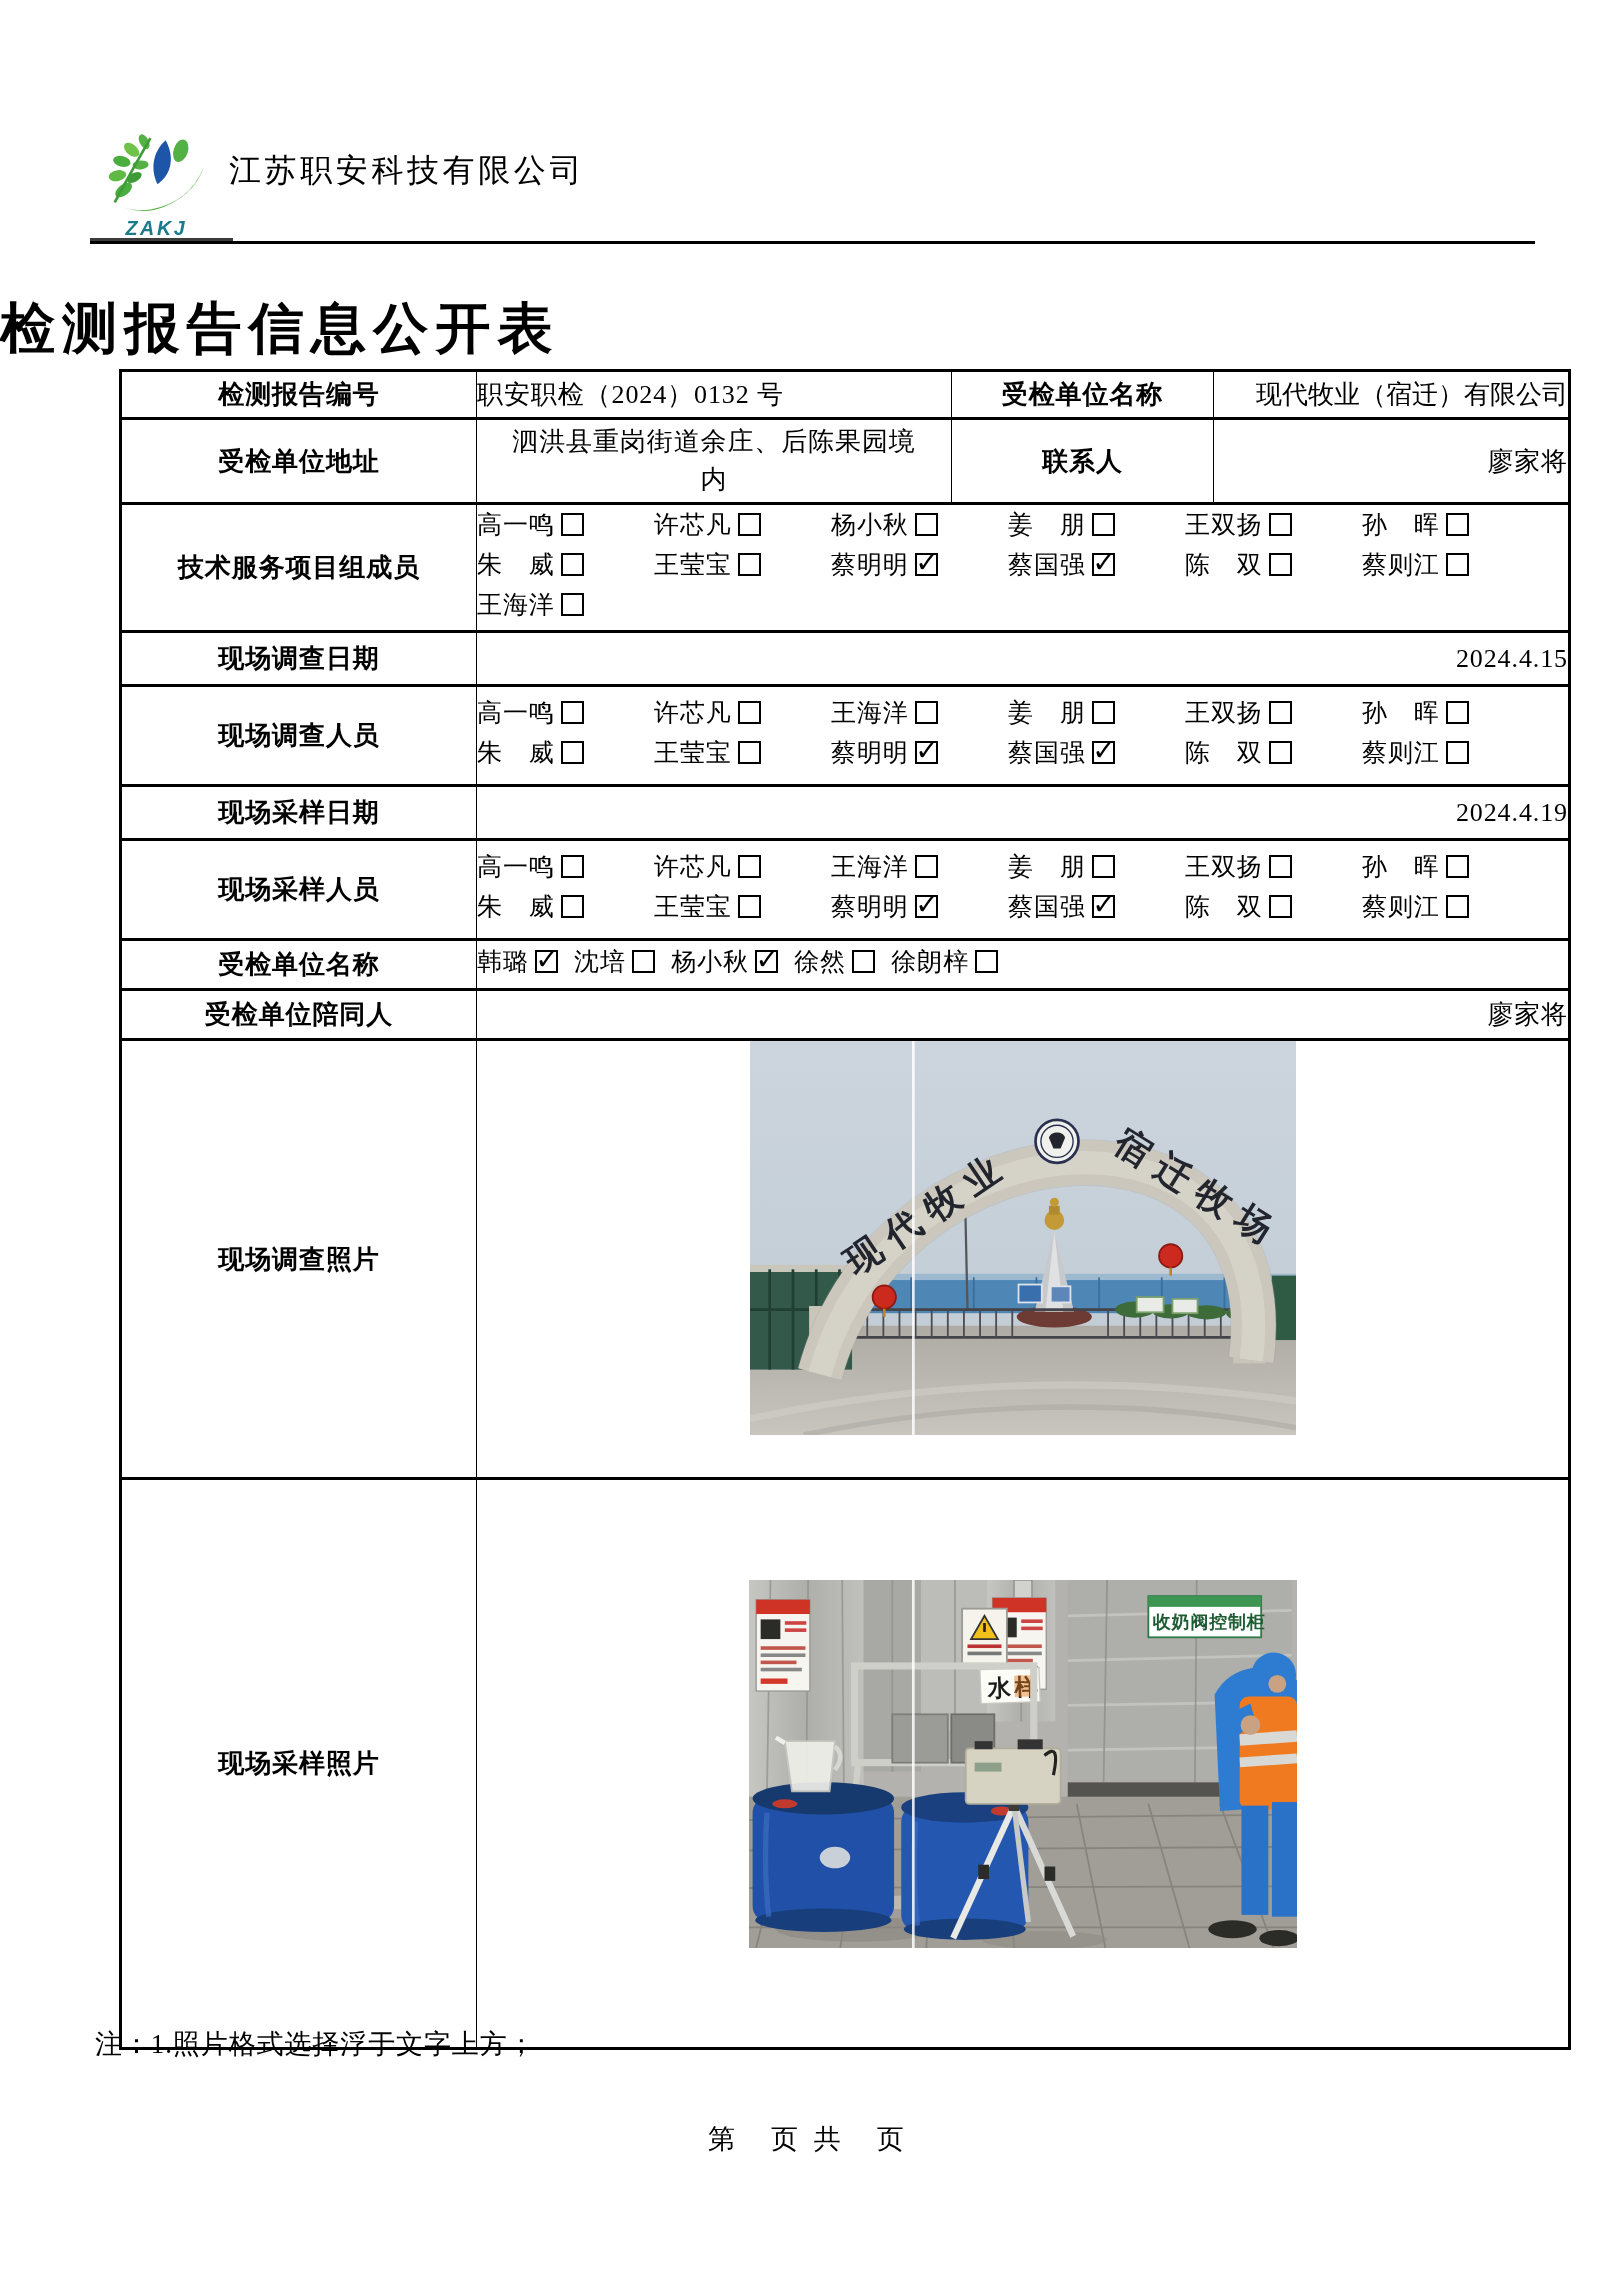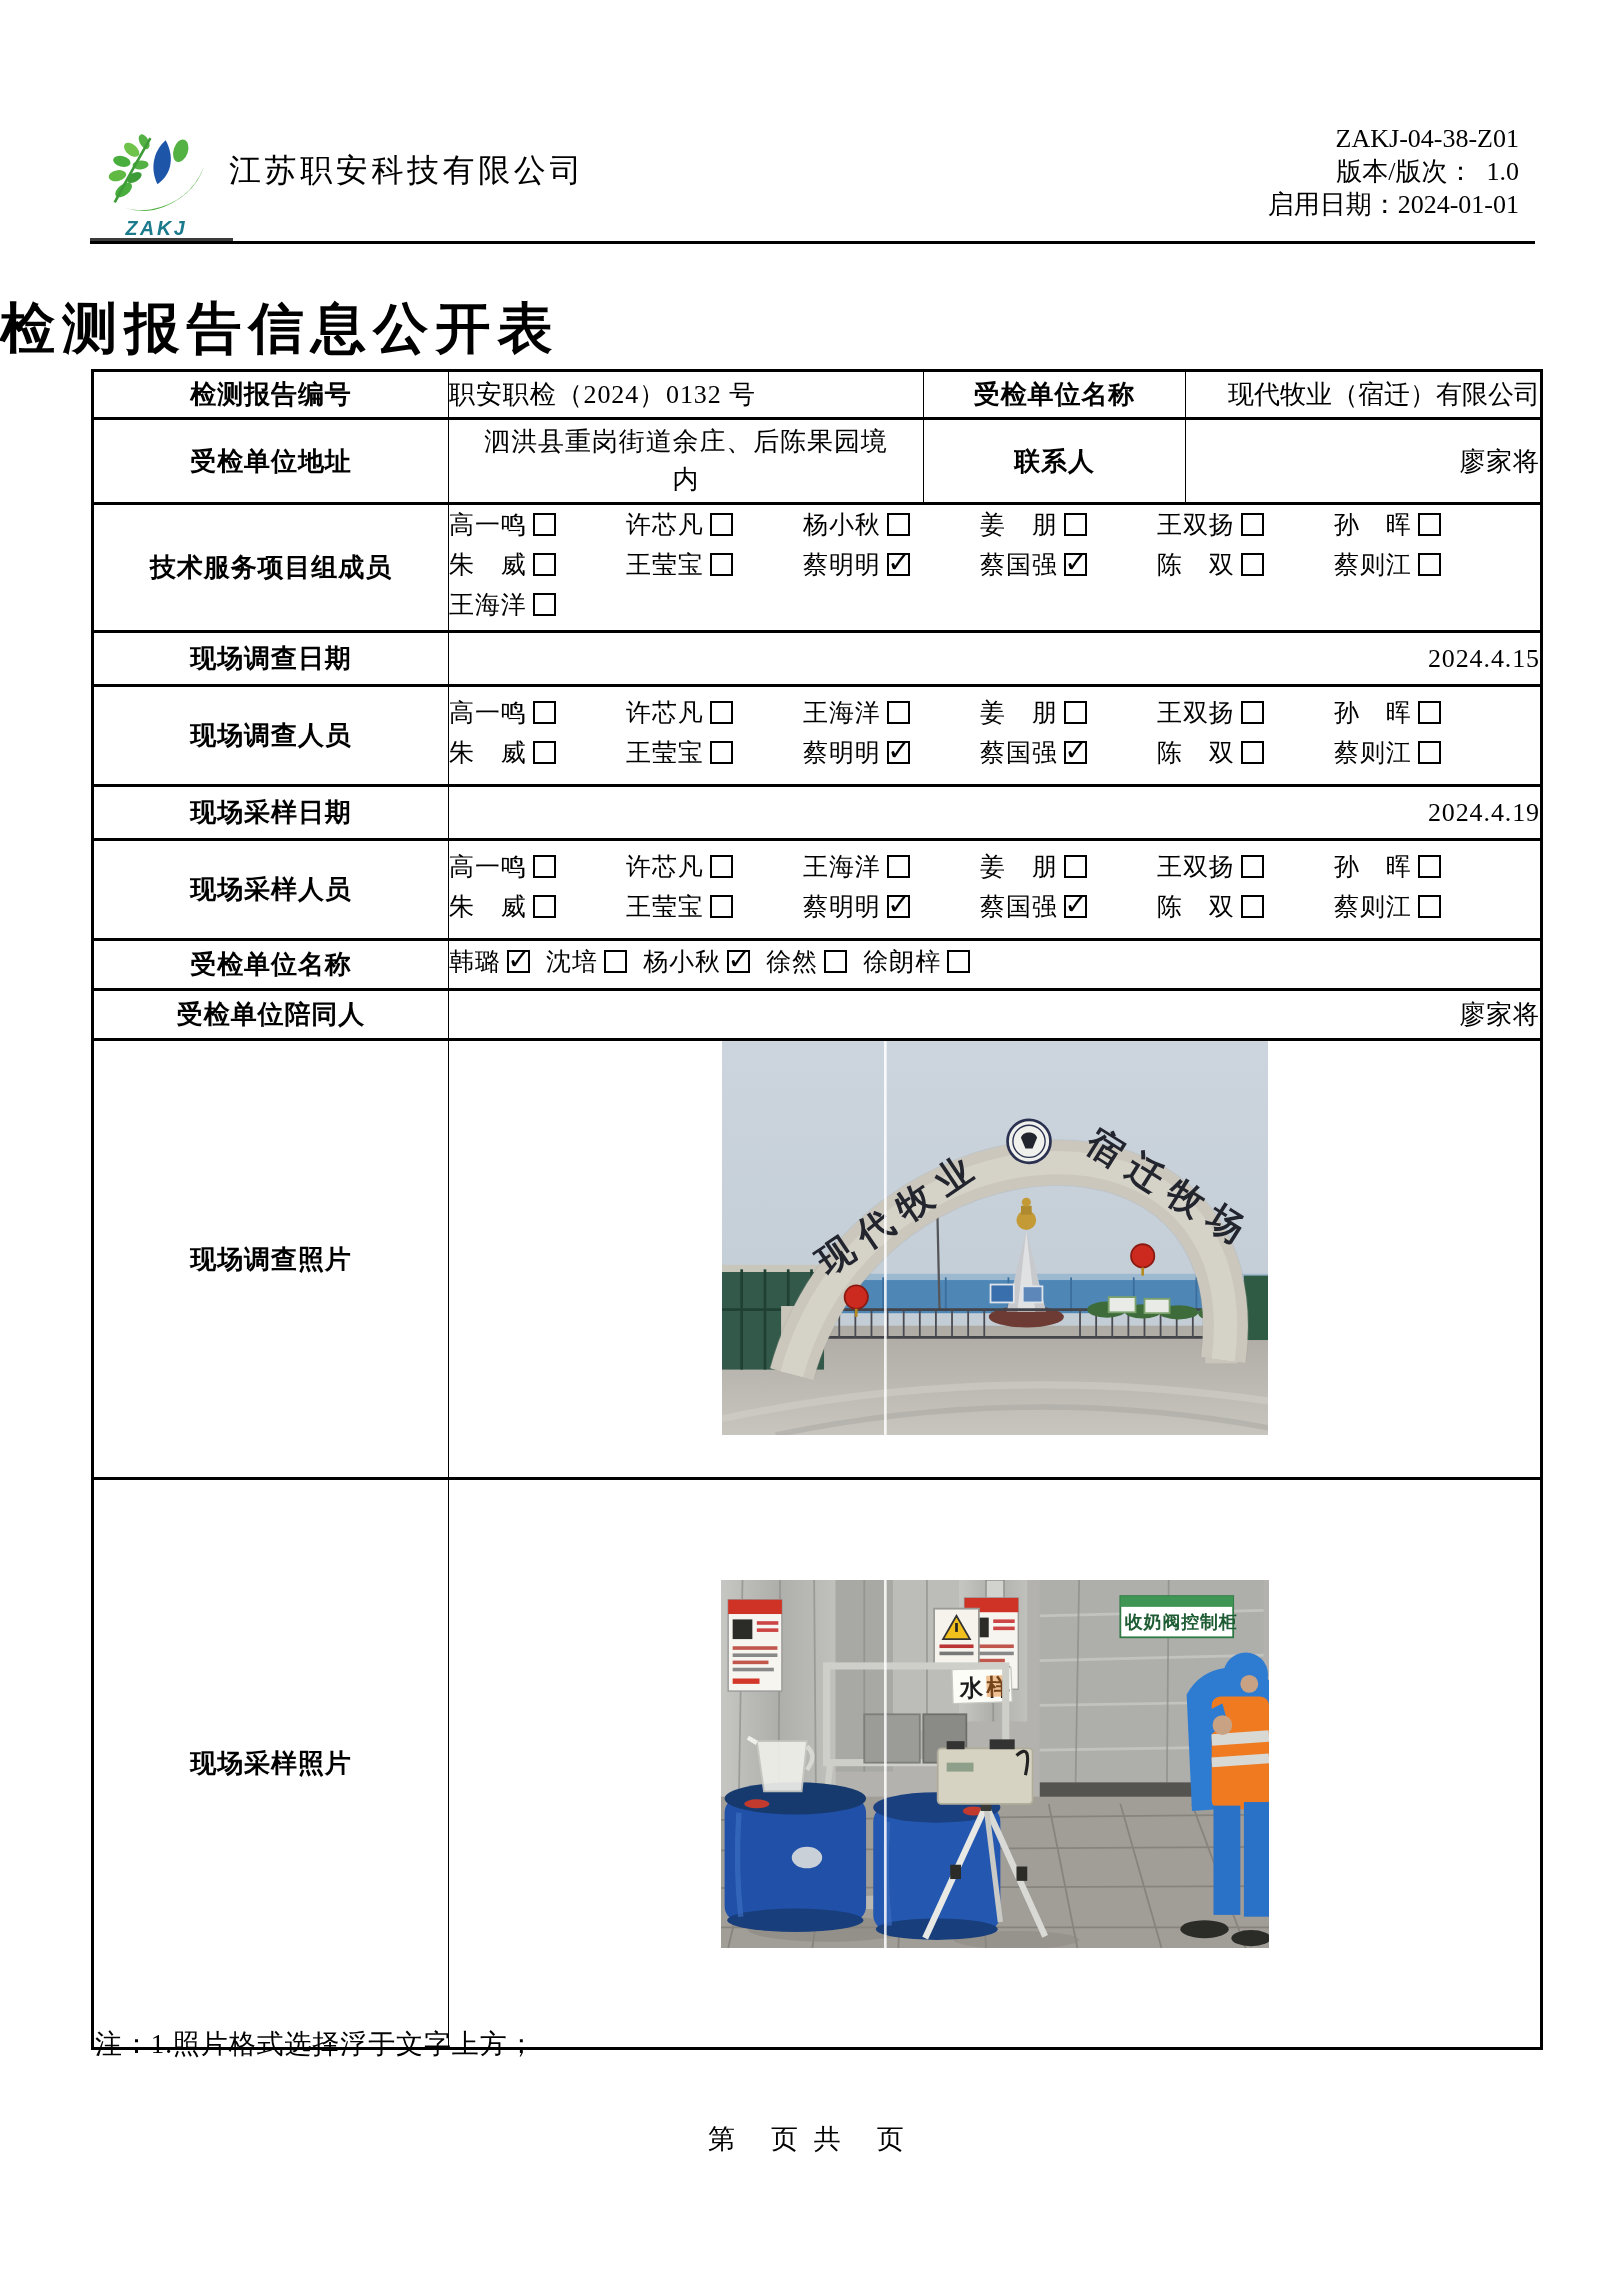--- a/index.html
+++ b/index.html
@@ -14,21 +14,21 @@
   .header-right { position:absolute; top:122px; right:97px; text-align:right; font-size:26px; line-height:33px; }
   .header-right .hr-line { white-space:nowrap; }
   .rule-thick { position:absolute; left:90px; top:238px; width:143px; height:6.3px; background:#3c3c3c; }
   .rule { position:absolute; left:90px; top:241px; width:1445px; height:2.7px; background:#000; }
   
   .doc-title { position:absolute; left:0; top:292px; width:100%; 
     font-size:55px; font-weight:bold; letter-spacing:7.2px; }
   
   .report-table-wrap { position:absolute; left:91px; top:369px; width:1447px; }
   table.report { border-collapse:collapse; table-layout:fixed; width:1447px;
-    border:3.6px solid #000; }
+    border:3.6px solid #000;margin-left:28px; }
   table.report td { border:1.8px solid #000; border-top-width:3.6px; border-bottom-width:3.6px;
     padding:0; font-size:26px; letter-spacing:0.9px; overflow:hidden; }
   td.lab { text-align:center; font-weight:bold; }
   td.val-strong { font-weight:normal; padding-left:14.3px; }
   td.val-center { text-align:right; }
   td.names-cell { vertical-align:middle; padding:5.4px 0 5.4px 14.3px; }
   td.photo-cell-top { text-align:center; vertical-align:top; padding-top:3.6px; }
   td.photo-cell-mid { text-align:center; vertical-align:middle; }
   .addr { width:423px; margin:0 auto; text-align:center; line-height:38px; }
   tr.h1 td{height:45px} tr.h2 td{height:82px} tr.h3 td{height:125px}
@@ -67,25 +67,20 @@
       <path d="M12 80 Q28 50 52 8" stroke="#3e9c38" stroke-width="3" fill="none"></path>
     </g>
     <path d="M63 10 C76 24 80 44 66 60 C54 46 52 26 63 10 Z" fill="#1d56a8" transform="rotate(14 65 35)"></path>
     <ellipse cx="86" cy="22" rx="8" ry="13" fill="#54b244" transform="rotate(18 86 22)"></ellipse>
     <path d="M22 86 Q58 98 92 70 Q106 58 112 40 Q96 80 52 88 Q34 90 22 86 Z" fill="#54b244"></path>
     <text x="24" y="116" font-size="22" font-weight="bold" font-style="italic" fill="#1b7a8c" letter-spacing="3" font-family="Liberation Serif, serif">ZAKJ</text>
   </svg>
 
   <div class="company-name">江苏职安科技有限公司</div>
 
-  <div class="header-right">
-    <div class="hr-line">ZAKJ-04-38-Z01</div>
-    <div class="hr-line"><span>版本/版次：</span> <span>1.0</span></div>
-    <div class="hr-line"><span>启用日期：</span><span>2024-01-01</span></div>
-  </div>
 
   <div class="rule-thick"></div>
   <div class="rule"></div>
 
   <div class="doc-title">检测报告信息公开表</div>
 
   <div class="report-table-wrap">
   <table class="report">
     <colgroup>
           <col style="width:356px">

